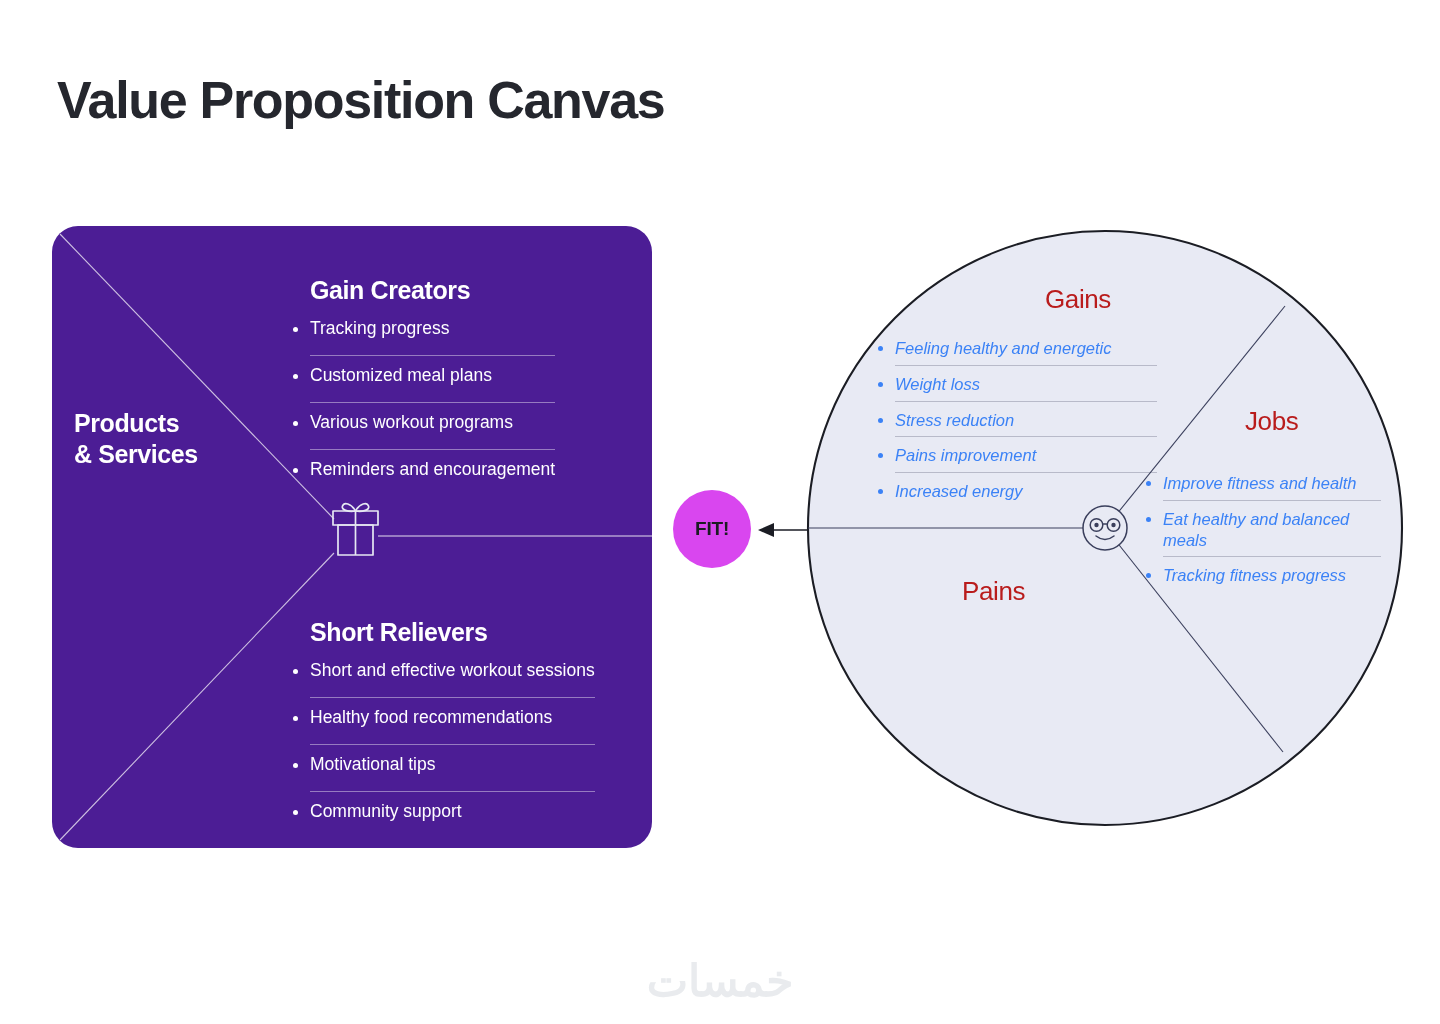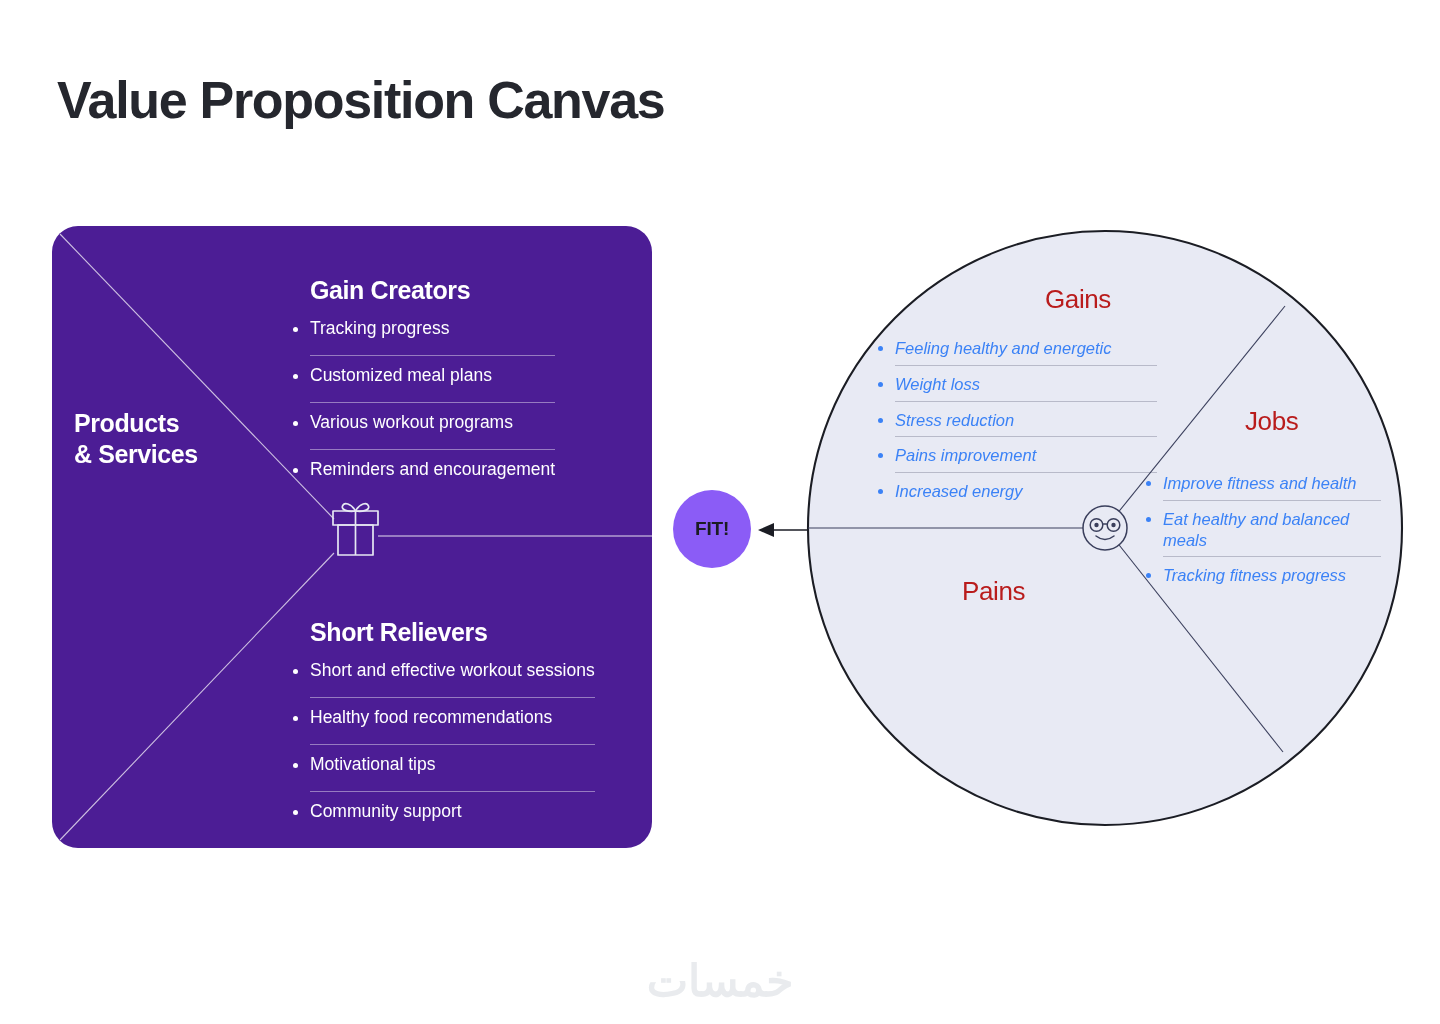--- a/index.html
+++ b/index.html
@@ -48,21 +48,21 @@
   #gain-creators-list { left: 258px; top: 92px; }
   #products-head     { left: 22px;  top: 182px; width: 230px; }
   #products-list     { left: 14px;  top: 268px; }
   #pain-relievers-head { left: 258px; top: 392px; }
   #pain-relievers-list { left: 258px; top: 434px; }
 
   
   #fit-badge {
     position: absolute; left: 673px; top: 490px;
     width: 78px; height: 78px; border-radius: 50%;
-    background: #8b5cf6;
+    background: #d946ef;
     display: flex; align-items: center; justify-content: center;
     color: #1b1c22; font-size: 19px; font-weight: 700; letter-spacing: -0.2px;
   }
 
   
   #fit-arrow { position: absolute; left: 750px; top: 505px; width: 360px; height: 50px; }
 
   
   #right-circle-wrap {
     position: absolute; left: 805px; top: 228px;

